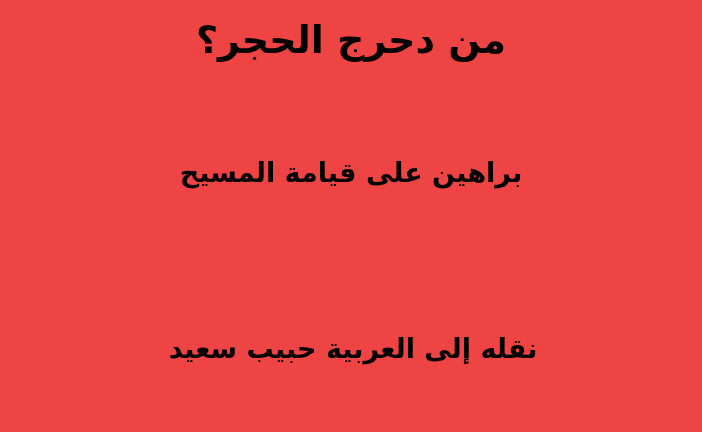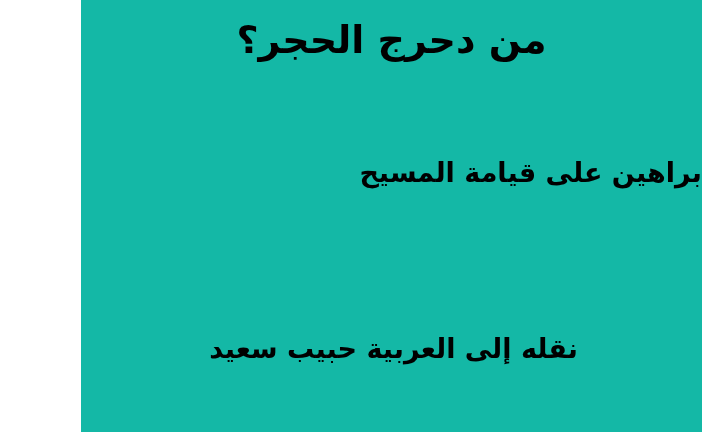--- a/index.html
+++ b/index.html
@@ -8,23 +8,23 @@
   }
   body {
     width: 702px;
     height: 432px;
     background: #ffffff;
     font-family: "DejaVu Sans", "Liberation Sans", sans-serif;
     overflow: hidden;
   }
   .page {
     position: relative;
-    width: 621px;
+    width: 702px;
     height: 432px;
-    background: #14b8a6;
+    background: #ef4444;
     box-sizing: border-box;
     display: flex;
     flex-direction: column;
     align-items: center;
     direction: rtl;
   }
   .title {
     position: absolute;
     top: 18px;
     left: 0;
@@ -35,20 +35,21 @@
     color: #000000;
     letter-spacing: 0px;
     line-height: 1.2;
     white-space: nowrap;
   }
   .subtitle-block {
     position: absolute;
     top: 152px;
     left: 0;
     right: 0;
+    text-align: center;
   }
   .subtitle-line {
     font-size: 27px;
     font-weight: bold;
     color: #000000;
     line-height: 1.55;
     white-space: nowrap;
   }
   .translator-block {
     position: absolute;

